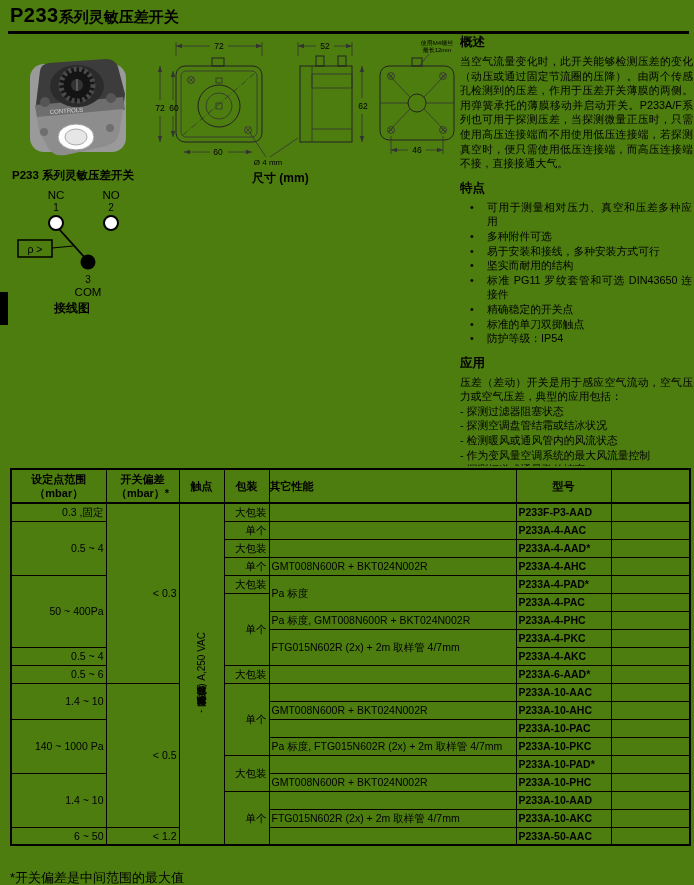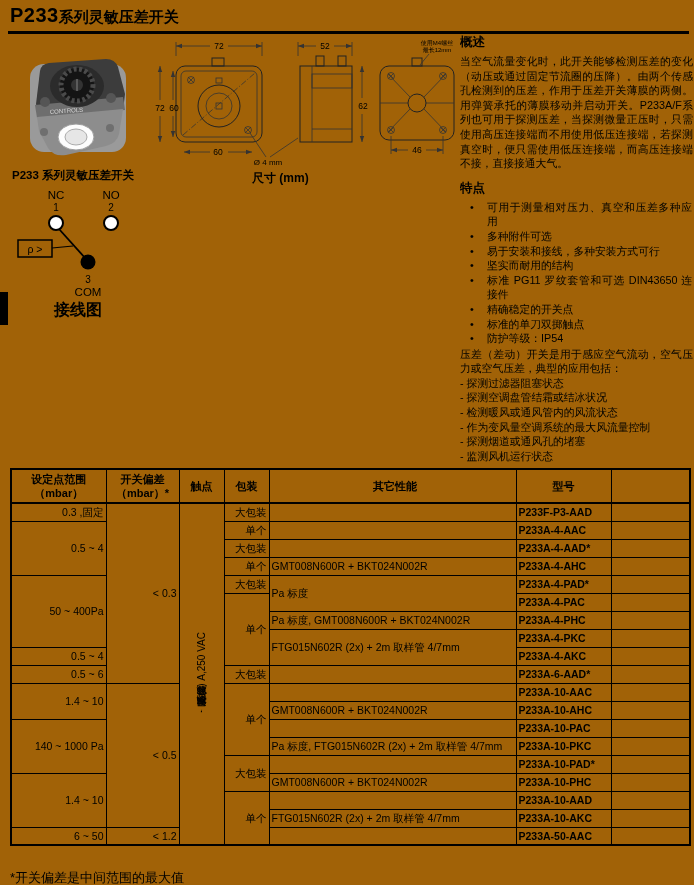--- a/index.html
+++ b/index.html
@@ -1,33 +1,33 @@
 <!DOCTYPE html>
 <html><head>
 <meta charset="utf-8">
 <style>
   * { box-sizing: border-box; }
   html,body { margin:0; padding:0; background:#fff; }
   .page {
-    position:relative; width:694px; height:885px; background:#a16207; overflow:hidden;
+    position:relative; width:694px; height:885px; background:#4d7c0f; overflow:hidden;
     font-family:"Liberation Sans","DejaVu Sans",sans-serif; color:#000;
   }
   
   .doc-title { position:absolute; left:10px; top:4px; font-weight:bold; white-space:nowrap; }
   .title-model { font-size:20px; letter-spacing:0.5px; }
   .title-rest  { font-size:15px; }
   .title-rule { position:absolute; left:8px; top:31px; width:681px; height:3px; background:#000; }
 
   
   .photo-wrap   { position:absolute; left:14px;  top:44px; width:124px; height:118px; }
   .photo-caption{ position:absolute; left:12px;  top:168px; font-size:11.5px; font-weight:bold; }
   .dims-wrap    { position:absolute; left:146px; top:34px; width:314px; height:134px; }
   .dims-caption { position:absolute; left:252px; top:170px; font-size:12px; font-weight:bold; }
   .wiring-wrap  { position:absolute; left:16px;  top:186px; width:122px; height:120px; }
-  .wiring-caption{ position:absolute; left:54px; top:300px; font-size:16px; font-weight:bold; }
+  .wiring-caption{ position:absolute; left:54px; top:300px; font-size:12px; font-weight:bold; }
   .black-bar    { position:absolute; left:0; top:292px; width:8px; height:33px; background:#000; }
 
   svg .ln   { stroke:#222; fill:none; stroke-width:1; }
   svg .thin { stroke:#333; fill:none; stroke-width:0.8; }
   svg .dim  { stroke:#333; fill:none; stroke-width:0.8; }
   svg .dimtxt { font-size:8.5px; fill:#000; text-anchor:middle; }
   svg .tiny   { font-size:6px;  fill:#000; text-anchor:middle; }
 
   
   .right-col { position:absolute; left:460px; top:32px; width:233px; height:434px; overflow:hidden; }
@@ -39,21 +39,21 @@
   ul.features li::before { content:"\2022"; position:absolute; left:9px; }
   .apps-list div { font-size:10.8px; line-height:14.6px; }
 
   
   .table-title { position:absolute; left:10px; top:450px; font-size:12px; font-weight:bold; }
   table.sel { position:absolute; left:10px; top:468px; width:679px;
               border-collapse:collapse; table-layout:fixed; border:2px solid #000; }
   table.sel th { border:1px solid #000; border-bottom:2px solid #000; font-size:11px; font-weight:bold;
                  text-align:center; vertical-align:middle; height:34px; padding:1px 0;
                  white-space:pre-line; line-height:14px; }
-  table.sel th.h4 { text-align:center; padding-left:5px; }
+  table.sel th.h4 { text-align:left; }
   table.sel td { border:1px solid #000; height:18px; font-size:10.5px; line-height:12px;
                  padding:0 2px; vertical-align:middle; overflow:hidden; white-space:nowrap; }
   td.c0, td.c1, td.c3 { text-align:right; }
   td.c4 { text-align:left; padding-left:5px;margin-top:24px; }
   td.c5 { text-align:left; padding-left:5px; font-weight:bold; }
   td.c2 { text-align:center; }
   .vtext { writing-mode:vertical-rl; transform:rotate(180deg); display:inline-block;
            font-size:10px; white-space:nowrap; }
   .footnote { position:absolute; left:10px; top:869px; font-size:13px; }
 </style>
@@ -221,20 +221,21 @@
     <ul class="features">
         <li>可用于测量相对压力、真空和压差多种应用</li>
         <li>多种附件可选</li>
         <li>易于安装和接线，多种安装方式可行</li>
         <li>坚实而耐用的结构</li>
         <li>标准 PG11 罗纹套管和可选 DIN43650 连接件</li>
         <li>精确稳定的开关点</li>
         <li>标准的单刀双掷触点</li>
         <li>防护等级：IP54</li>
       </ul>
+    <h3>应用</h3>
     <p class="body-text">压差（差动）开关是用于感应空气流动，空气压力或空气压差，典型的应用包括：</p>
     <div class="apps-list">
         <div>- 探测过滤器阻塞状态</div>
         <div>- 探测空调盘管结霜或结冰状况</div>
         <div>- 检测暖风或通风管内的风流状态</div>
         <div>- 作为变风量空调系统的最大风流量控制</div>
         <div>- 探测烟道或通风孔的堵塞</div>
         <div>- 监测风机运行状态</div>
       </div>
   </div>

